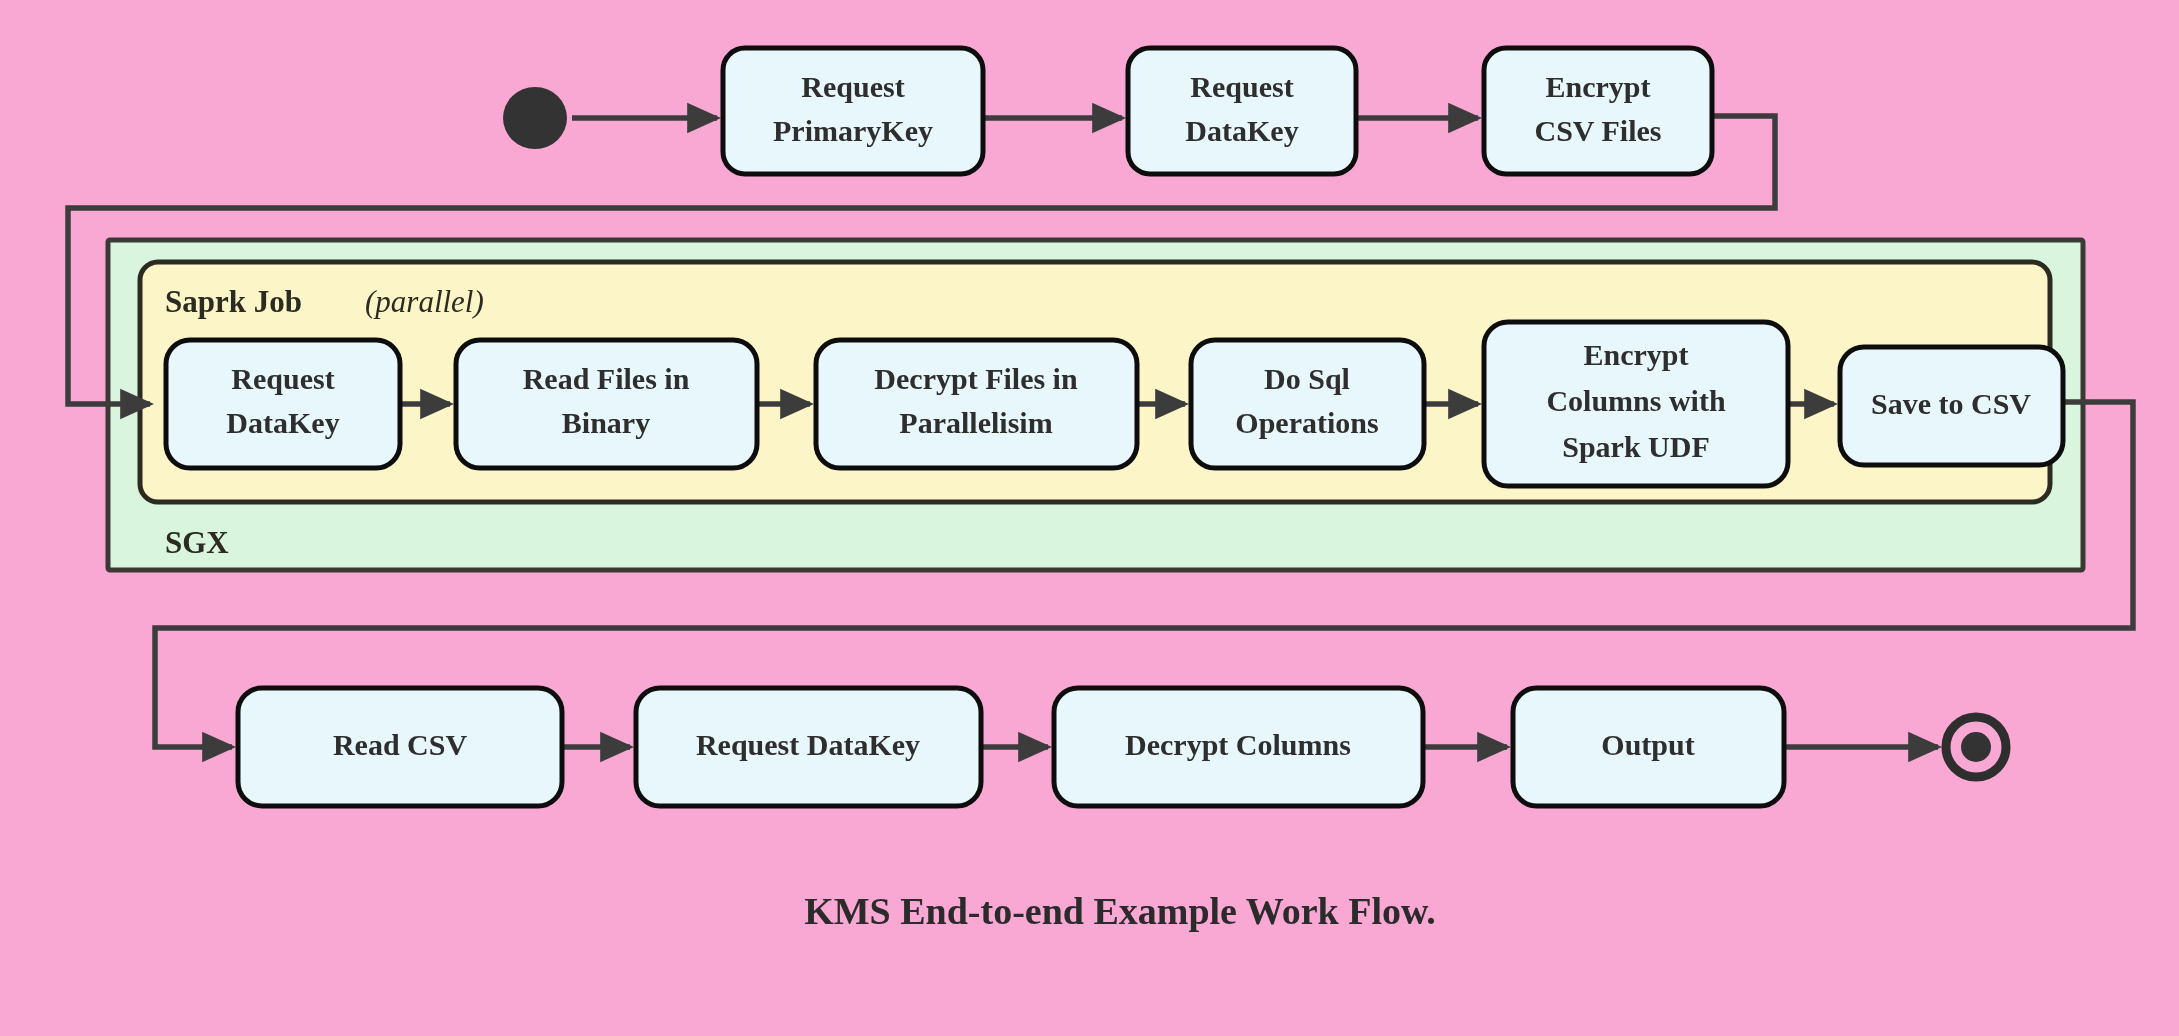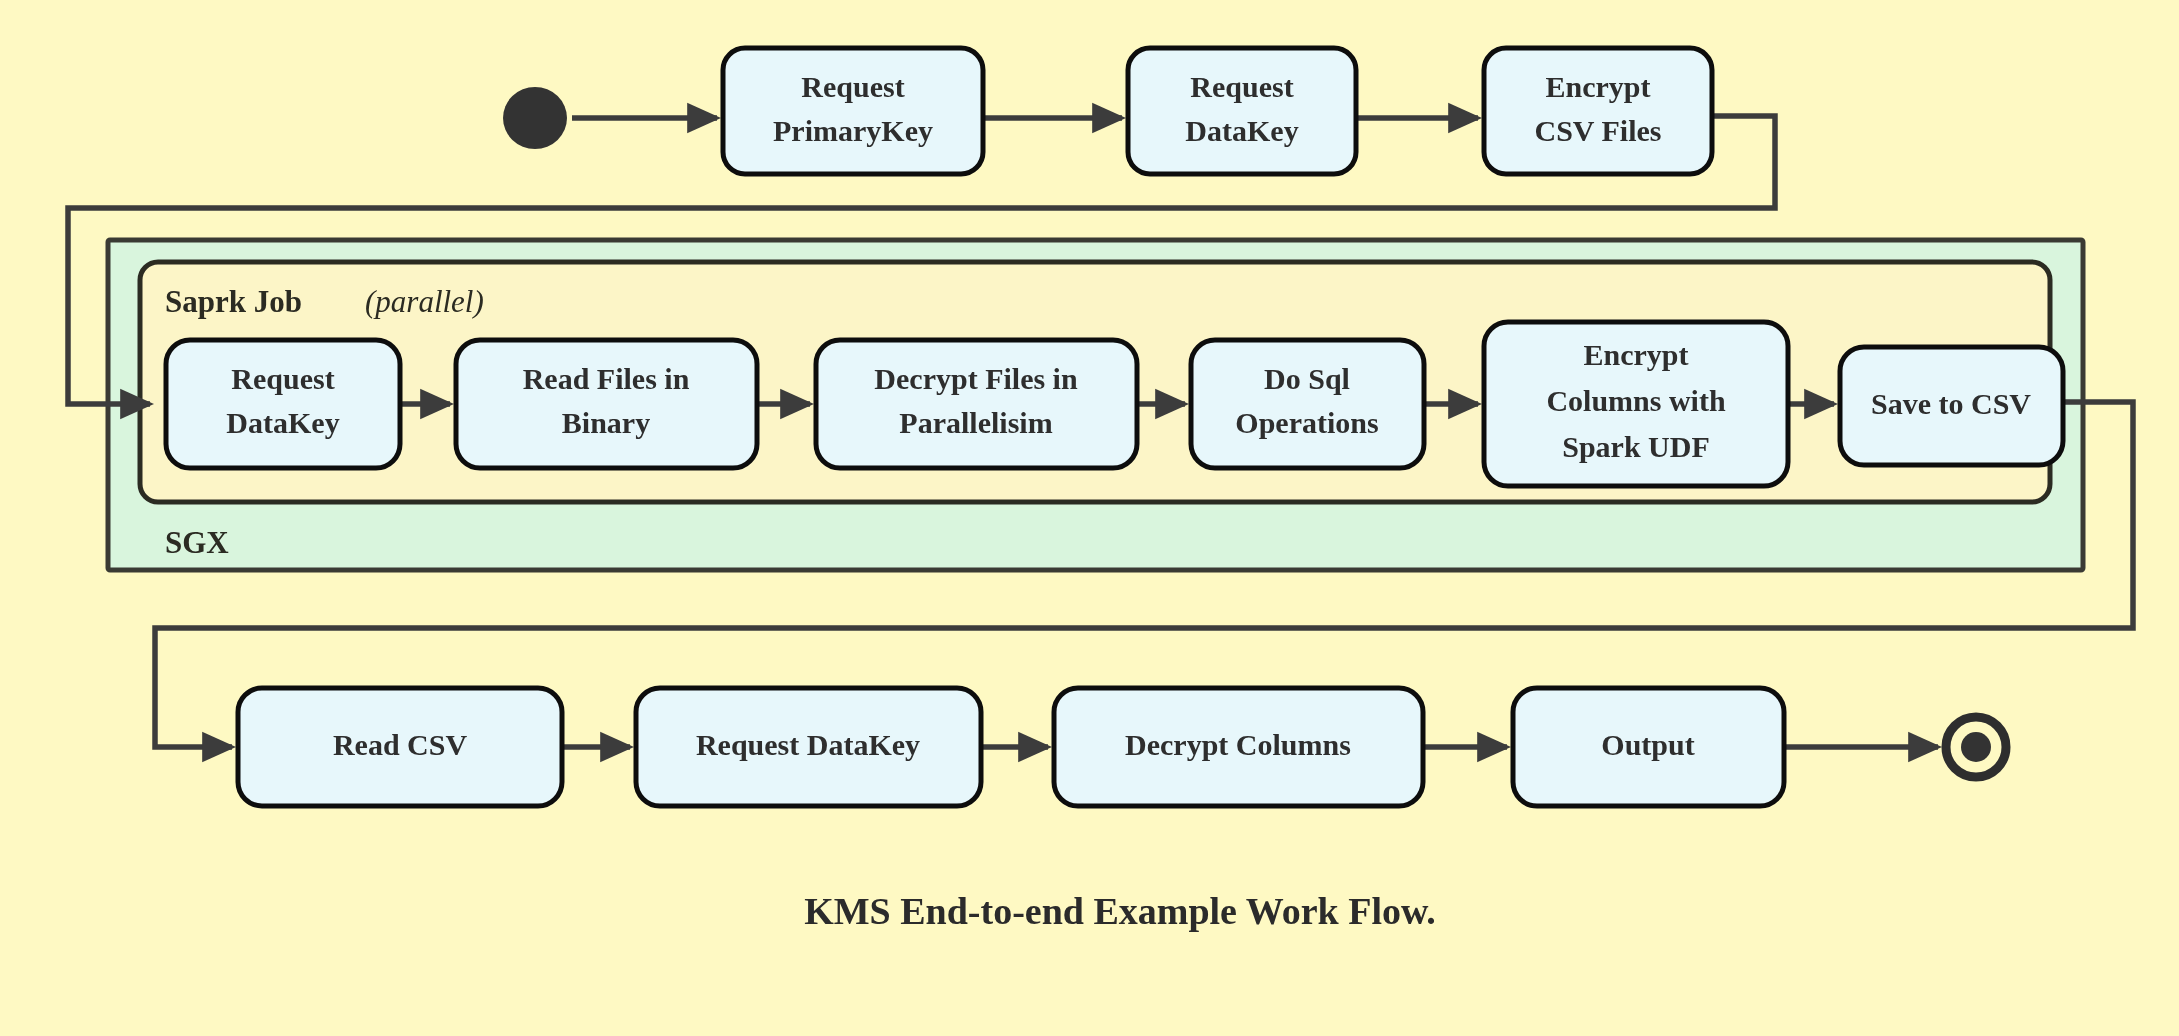--- a/index.html
+++ b/index.html
@@ -7,21 +7,21 @@
     padding: 0;
     background: #ffffff;
   }
   body {
     font-family: "Liberation Serif", "DejaVu Serif", serif;
   }
   #diagram-root {
     position: relative;
     width: 2179px;
     height: 1036px;
-    background: #fef9c3;
+    background: #f9a8d4;
     overflow: hidden;
     text-decoration: underline;
   }
   svg#flow {
     position: absolute;
     left: 0;
     top: 0;
     width: 2179px;
     height: 1036px;
     display: block;

